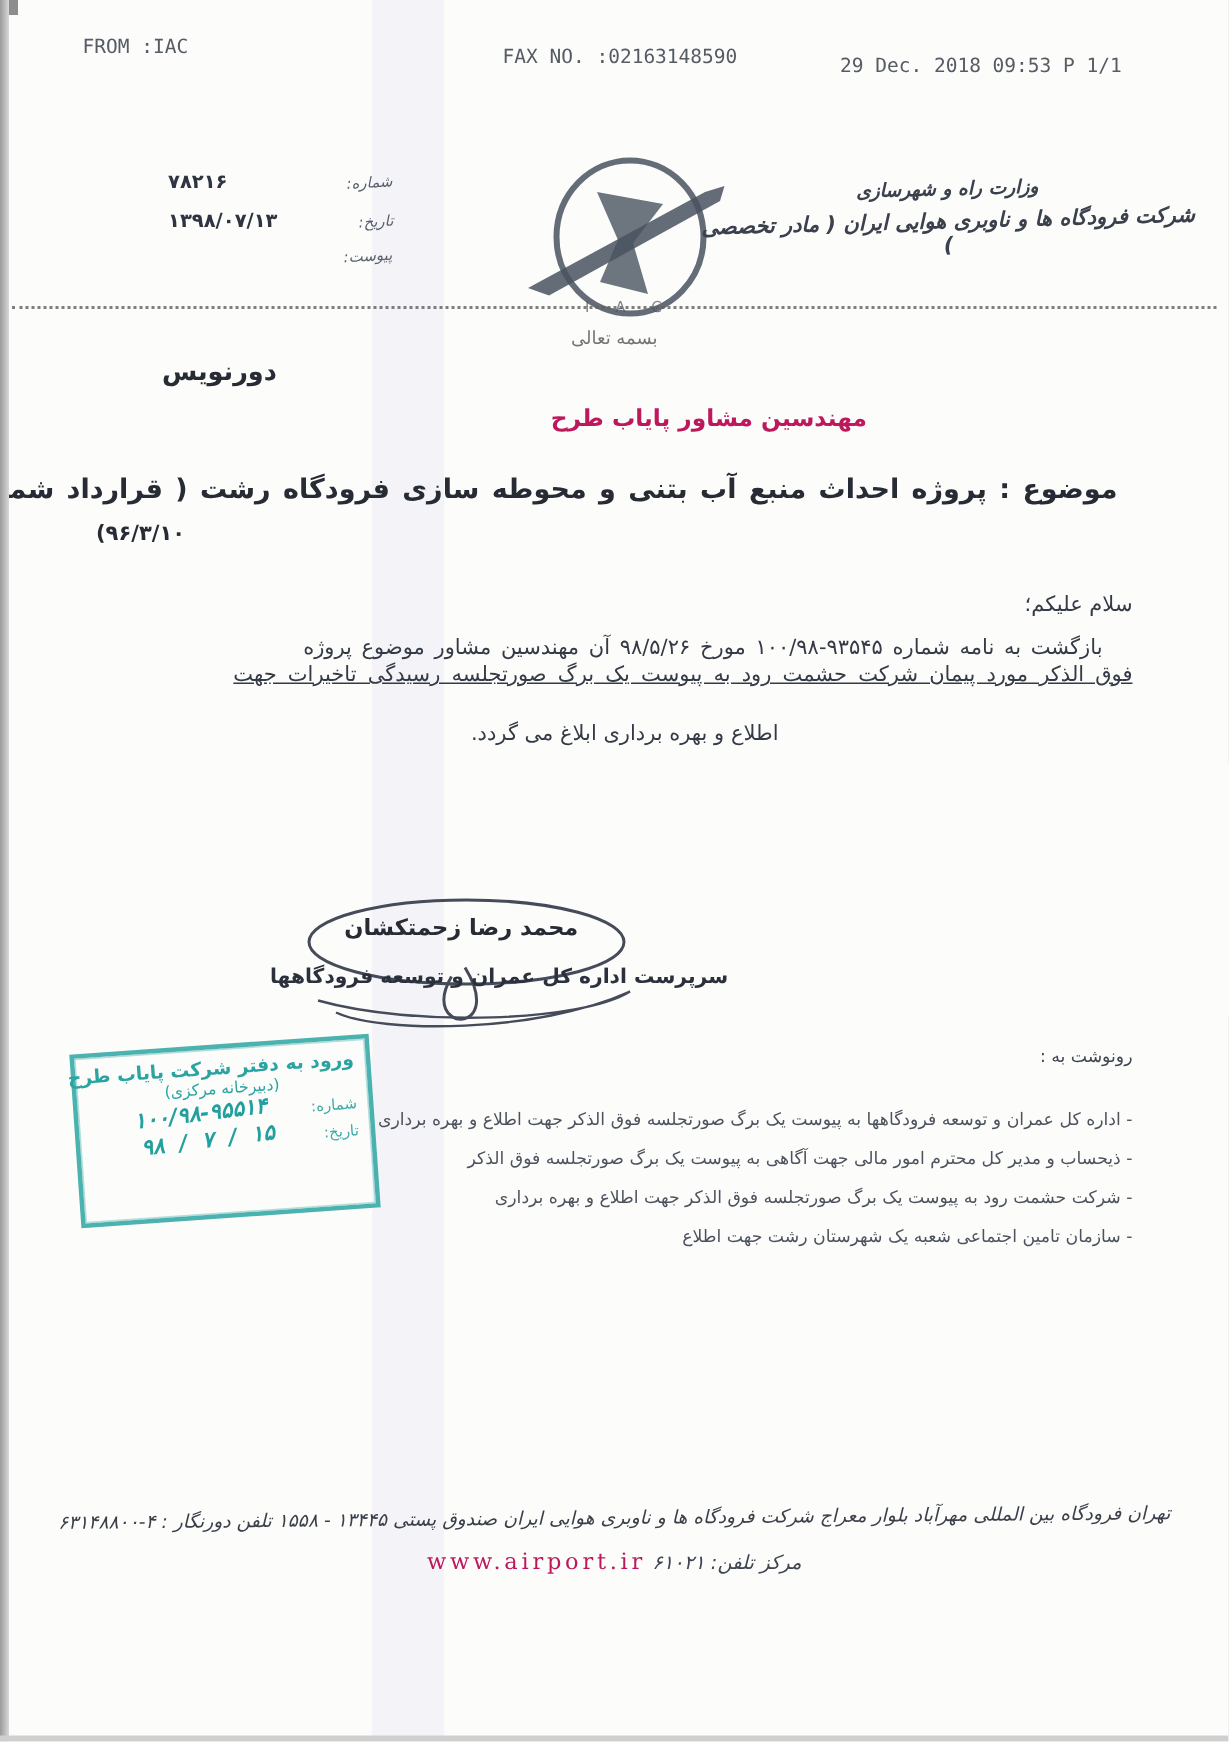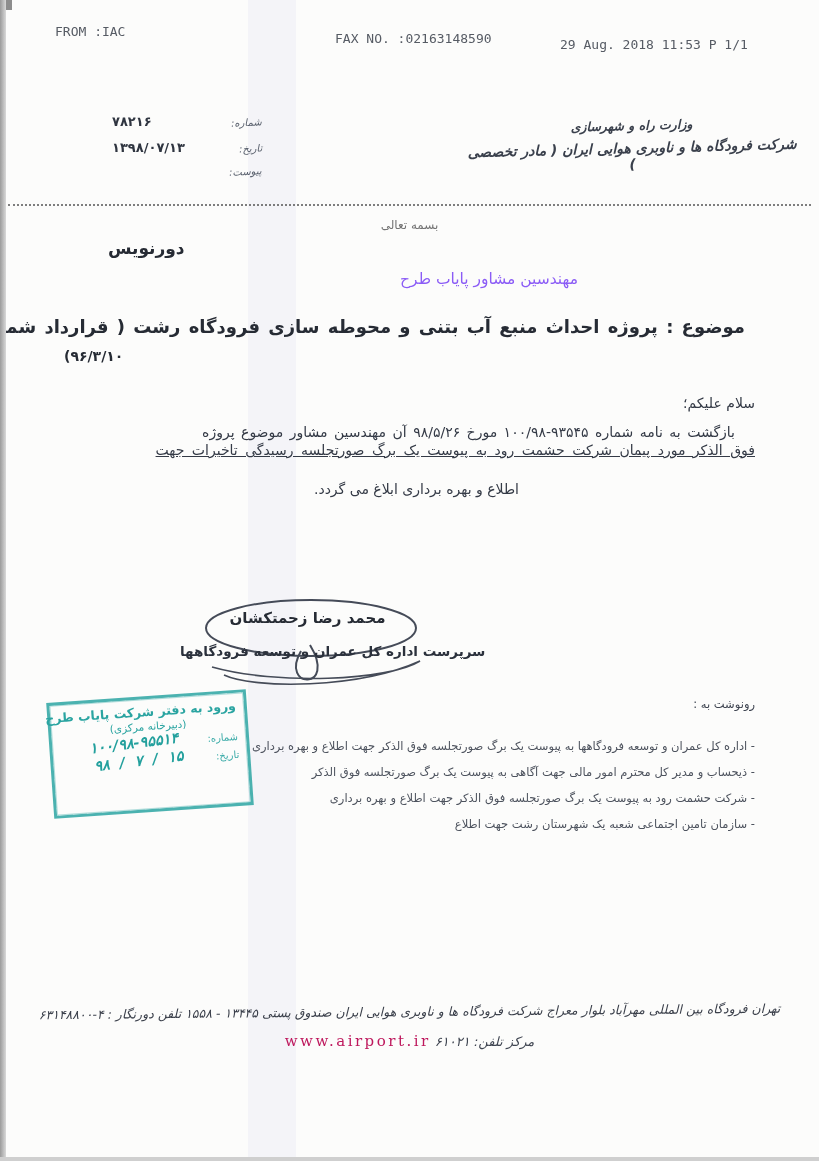--- a/index.html
+++ b/index.html
@@ -30,21 +30,21 @@
   .ref-label{font-size:10px;font-style:italic;color:#59606d;transform:rotate(-3deg);}
   .ref-value{font-size:13px;font-weight:bold;color:#2f3540;direction:ltr;unicode-bidi:isolate;}
   .logo{position:absolute;left:352px;top:102px;}
   .lh-right{position:absolute;right:22px;top:118px;width:330px;text-align:center;direction:rtl;transform:rotate(-1.5deg);color:#3a404c;}
   .lh-ministry{font-size:12.5px;font-style:italic;font-weight:bold;margin-bottom:7px;}
   .lh-company{font-size:14px;font-style:italic;font-weight:bold;}
   .rule-dotted{position:absolute;left:8px;right:8px;top:204px;border-top:2px dotted #5f5f5f;opacity:.8;}
 
   .besmellah{position:absolute;left:0;width:100%;top:218px;text-align:center;font-size:12px;color:#737373;}
   .doc-type{position:absolute;left:84px;top:238px;font-size:17px;font-weight:bold;color:#262b34;margin-left:24px;}
-  .recipient{position:absolute;right:241px;top:270px;font-size:15.5px;font-weight:normal;color:#8b5cf6;direction:rtl;white-space:nowrap;margin-left:34px;}
+  .recipient{position:absolute;right:241px;top:270px;font-size:15.5px;font-weight:bold;color:#be185d;direction:rtl;white-space:nowrap;margin-left:34px;}
 
   .subject1{position:absolute;right:74px;top:316px;font-size:18px;font-weight:bold;color:#262b34;direction:rtl;white-space:nowrap;word-spacing:2px;}
   .subject2{position:absolute;left:64px;top:348px;font-size:14px;font-weight:bold;color:#262b34;direction:rtl;white-space:nowrap;}
 
   .body-line{position:absolute;font-size:14px;color:#343a46;direction:rtl;white-space:nowrap;}
   .bl0{right:64px;top:395px;}
   .bl1{right:84px;top:424px;word-spacing:2px;}
   .bl2{right:64px;top:442px;word-spacing:3px;text-decoration:underline;}
   .bl3{right:300px;top:481px;}
 
@@ -82,36 +82,44 @@
 </head>
 <body>
 
 <div class="page">
 
   <div class="scan-band"></div>
   <div class="corner-tl"></div>
 
   <div class="fax fax-from">FROM :IAC</div>
   <div class="fax fax-no">FAX NO. :02163148590</div>
-  <div class="fax fax-dt">29 Aug. 2018 11:53 P 1/1</div>
+  <div class="fax fax-dt">29 Dec. 2018 09:53 P 1/1</div>
 
   <div class="ref-block">
     <div class="ref-row">
       <span class="ref-label">شماره:</span>
       <span class="ref-value">۷۸۲۱۶</span>
     </div>
     <div class="ref-row">
       <span class="ref-label">تاریخ:</span>
       <span class="ref-value">۱۳۹۸/۰۷/۱۳</span>
     </div>
     <div class="ref-row">
       <span class="ref-label">پیوست:</span>
     </div>
   </div>
 
+  <div class="logo">
+    <svg width="132" height="118" viewBox="0 0 132 118">
+      <ellipse cx="68" cy="56" rx="49" ry="51" fill="none" stroke="#49525f" stroke-width="4" opacity="0.85"></ellipse>
+      <path d="M0,90 L118,26 L131,22 L128,32 L14,95 Z" fill="#49525f" opacity="0.85"></path>
+      <path d="M46,26 L90,34 L70,60 L80,94 L48,86 L60,58 Z" fill="#49525f" opacity="0.8"></path>
+      <text x="38" y="106" font-size="10" letter-spacing="7" fill="#49525f" opacity="0.7">I A C</text>
+    </svg>
+  </div>
 
   <div class="lh-right">
     <div class="lh-ministry">وزارت راه و شهرسازی</div>
     <div class="lh-company">شرکت فرودگاه ها و ناوبری هوایی ایران ( مادر تخصصی )</div>
   </div>
 
   <div class="rule-dotted"></div>
 
   <div class="besmellah">بسمه تعالی</div>
   <div class="doc-type">دورنویس</div>

